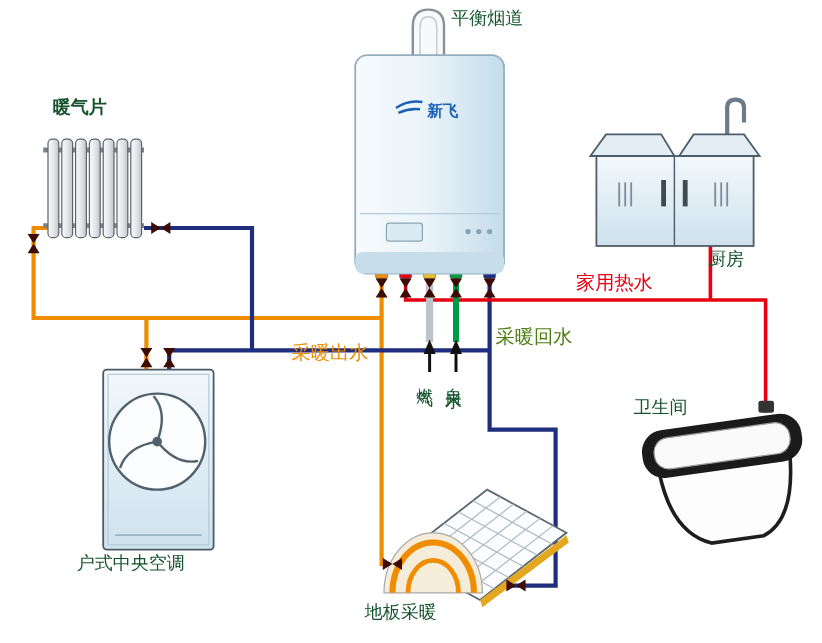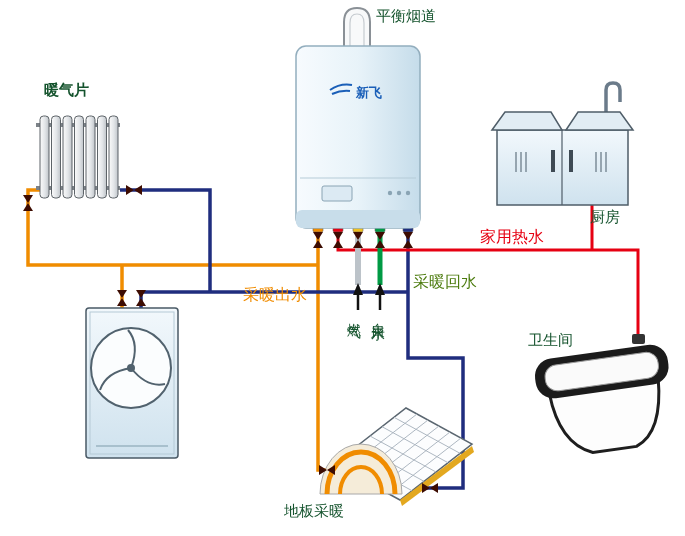--- a/index.html
+++ b/index.html
@@ -175,15 +175,16 @@
 
 <div class="lbl" style="left:376px;top:8px;">平衡烟道</div>
 <div class="lbl" style="left:44px;top:82px;font-weight:bold;">暖气片</div>
 <div class="lbl sm orange" style="left:243px;top:246px;margin-top:40px;">采暖出水</div>
 <div class="lbl sm red" style="left:480px;top:228px;">家用热水</div>
 <div class="lbl sm blue" style="left:413px;top:273px;">采暖回水</div>
 <div class="lbl vlabel" style="left:346px;top:312px;">燃气</div>
 <div class="lbl vlabel" style="left:370px;top:312px;">自来水</div>
 <div class="lbl" style="left:562px;top:209px;padding-left:28px;">厨房</div>
 <div class="lbl" style="left:528px;top:332px;">卫生间</div>
-<div class="lbl" style="left:284px;top:503px;text-align:right;">地板采暖</div>
+<div class="lbl" style="left:64px;top:462px;">户式中央空调</div>
+<div class="lbl" style="left:304px;top:503px;text-align:right;">地板采暖</div>
 
 </div>
 
 </body></html>

